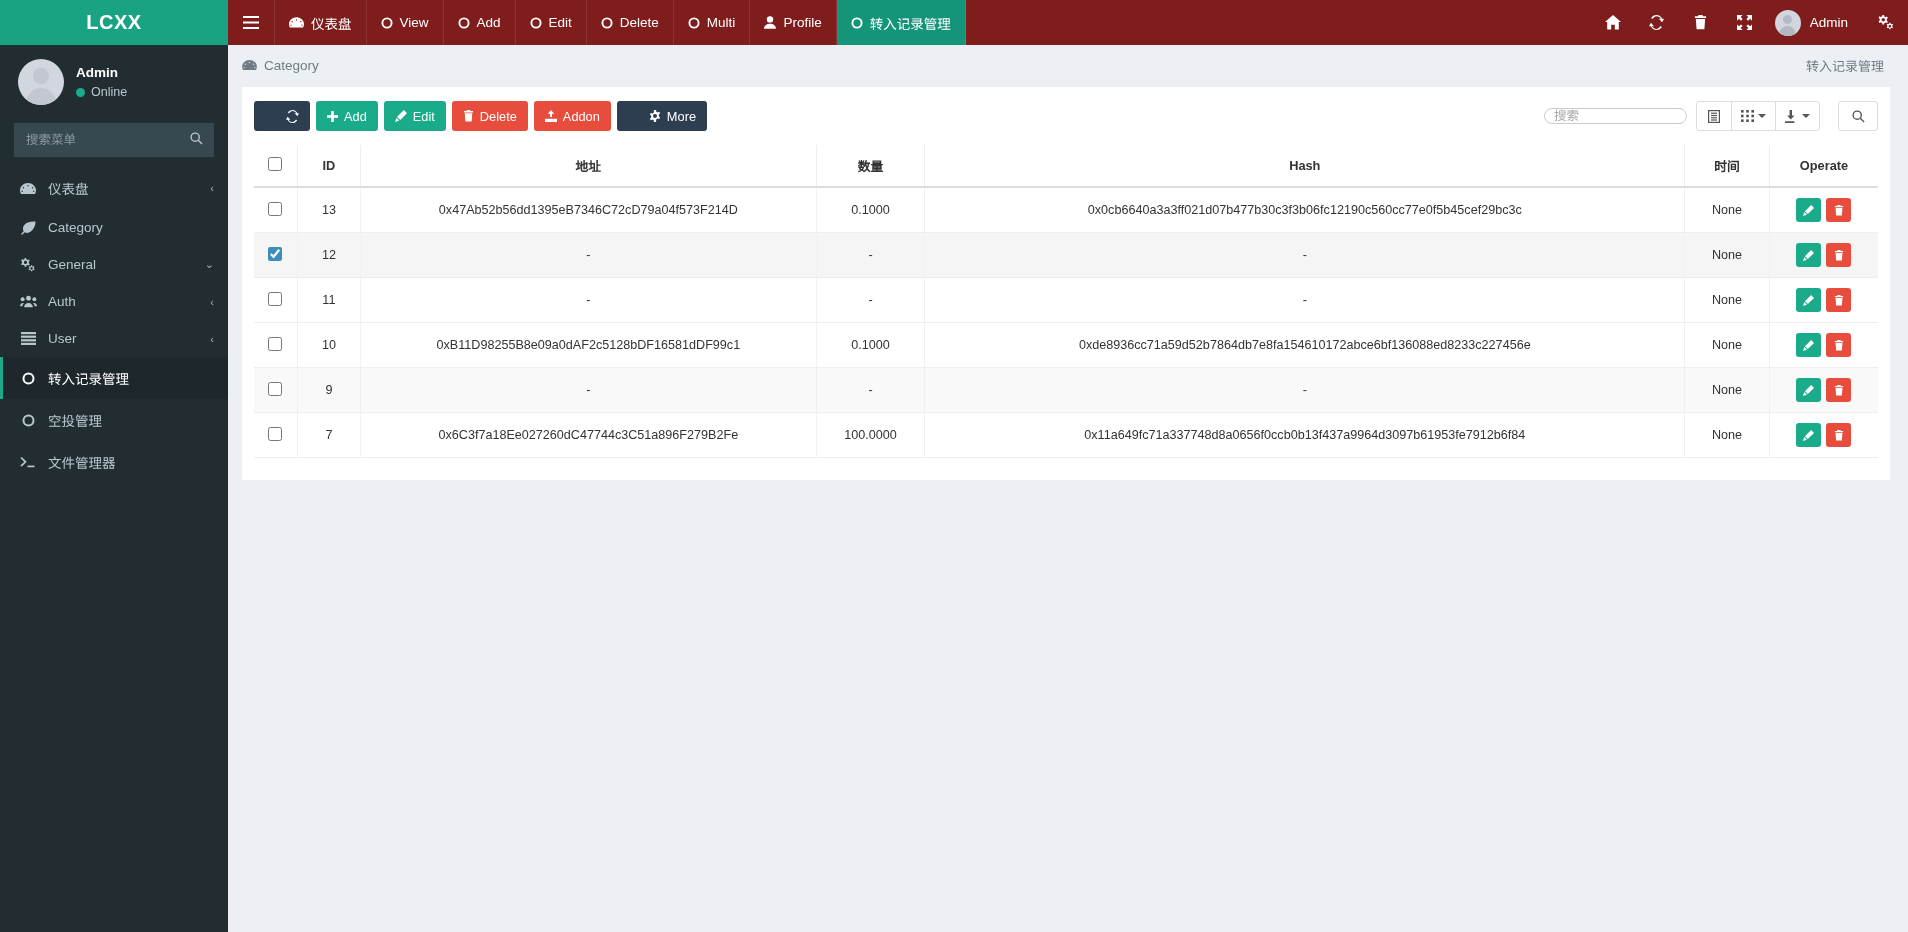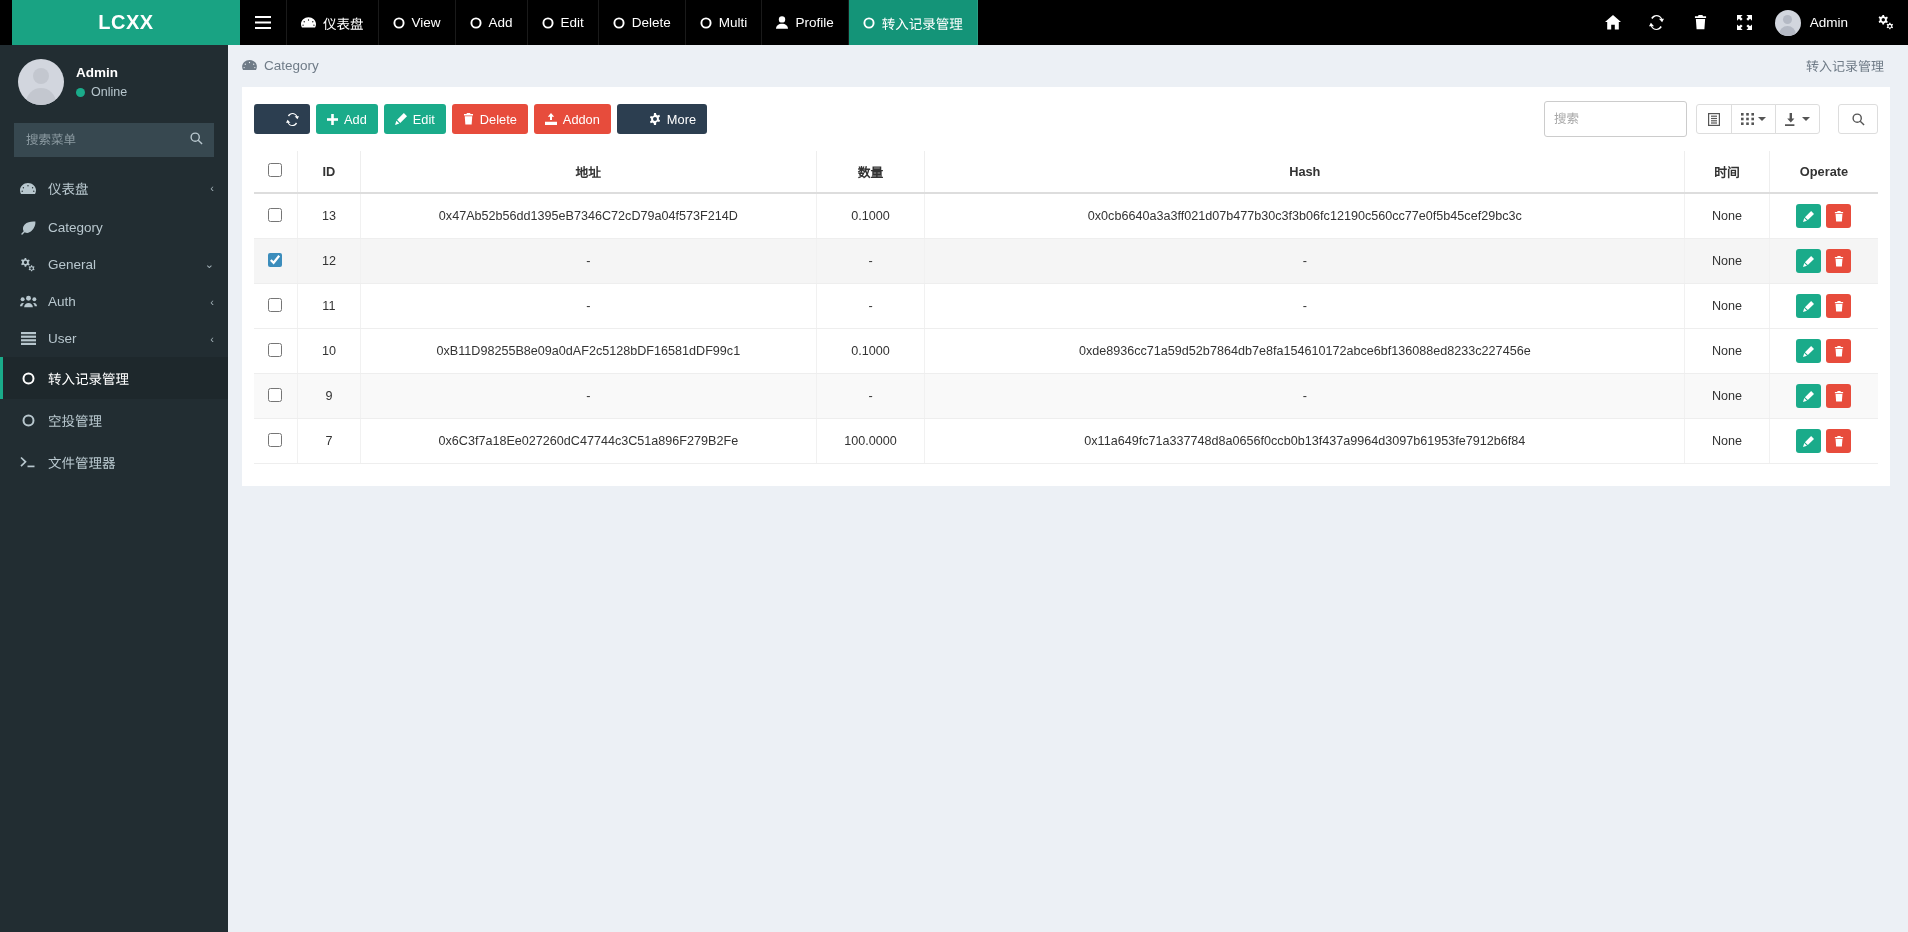--- a/index.html
+++ b/index.html
@@ -11,24 +11,23 @@
     font-family: "Liberation Sans", "DejaVu Sans", sans-serif;
     font-size: 13px;
     background: #ecf0f5;
     color: #333;
   }
   .app { position: relative; width: 1908px; height: 932px; }
 
   
   .navbar {
     position: absolute; top: 0; left: 0; right: 0; height: 45px;
-    background: #000000;
+    background: #7f1d1d;
     display: flex; align-items: stretch;
     z-index: 30;
-    padding-left: 12px;
   }
   .logo {
     width: 228px; min-width: 228px; height: 45px;
     background: #19a383;
     display: flex; align-items: center; justify-content: center;
     color: #fff; font-size: 20px; font-weight: bold; letter-spacing: .5px;
   }
   .nav-toggle {
     width: 46px; display: flex; align-items: center; justify-content: center;
     color: #fff; font-size: 16px; cursor: pointer;
@@ -150,21 +149,21 @@
     height: 30px; padding: 0 11px; border: none; border-radius: 3px;
     font-size: 12.8px; color: #fff; cursor: pointer; white-space: nowrap;
     font-family: inherit;
   }
   .btn-dark { background: #2c3e50; padding-left: 32px; }
   .btn-teal { background: #1aab8a; }
   .btn-red  { background: #e74c3c; }
 
   .toolbar-right { display: flex; align-items: center; gap: 9px; }
   .search-box {
-    width: 143px; height: 36px; border: 1px solid #ccc; border-radius: 3px;
+    width: 143px; height: 16px; border: 1px solid #ccc; border-radius: 9px;
     padding: 0 9px; font-size: 12.5px; color: #555; outline: none;
     font-family: inherit; background: #fff;
   }
   .search-box::placeholder { color: #a8a8a8; }
   .icon-group { display: flex; align-items: stretch; }
   .icon-btn {
     height: 30px; min-width: 36px; padding: 0 9px;
     border: 1px solid #ddd; background: #fff; color: #555;
     display: inline-flex; align-items: center; justify-content: center; gap: 4px;
     cursor: pointer; margin-left: -1px; font-size: 12px;

